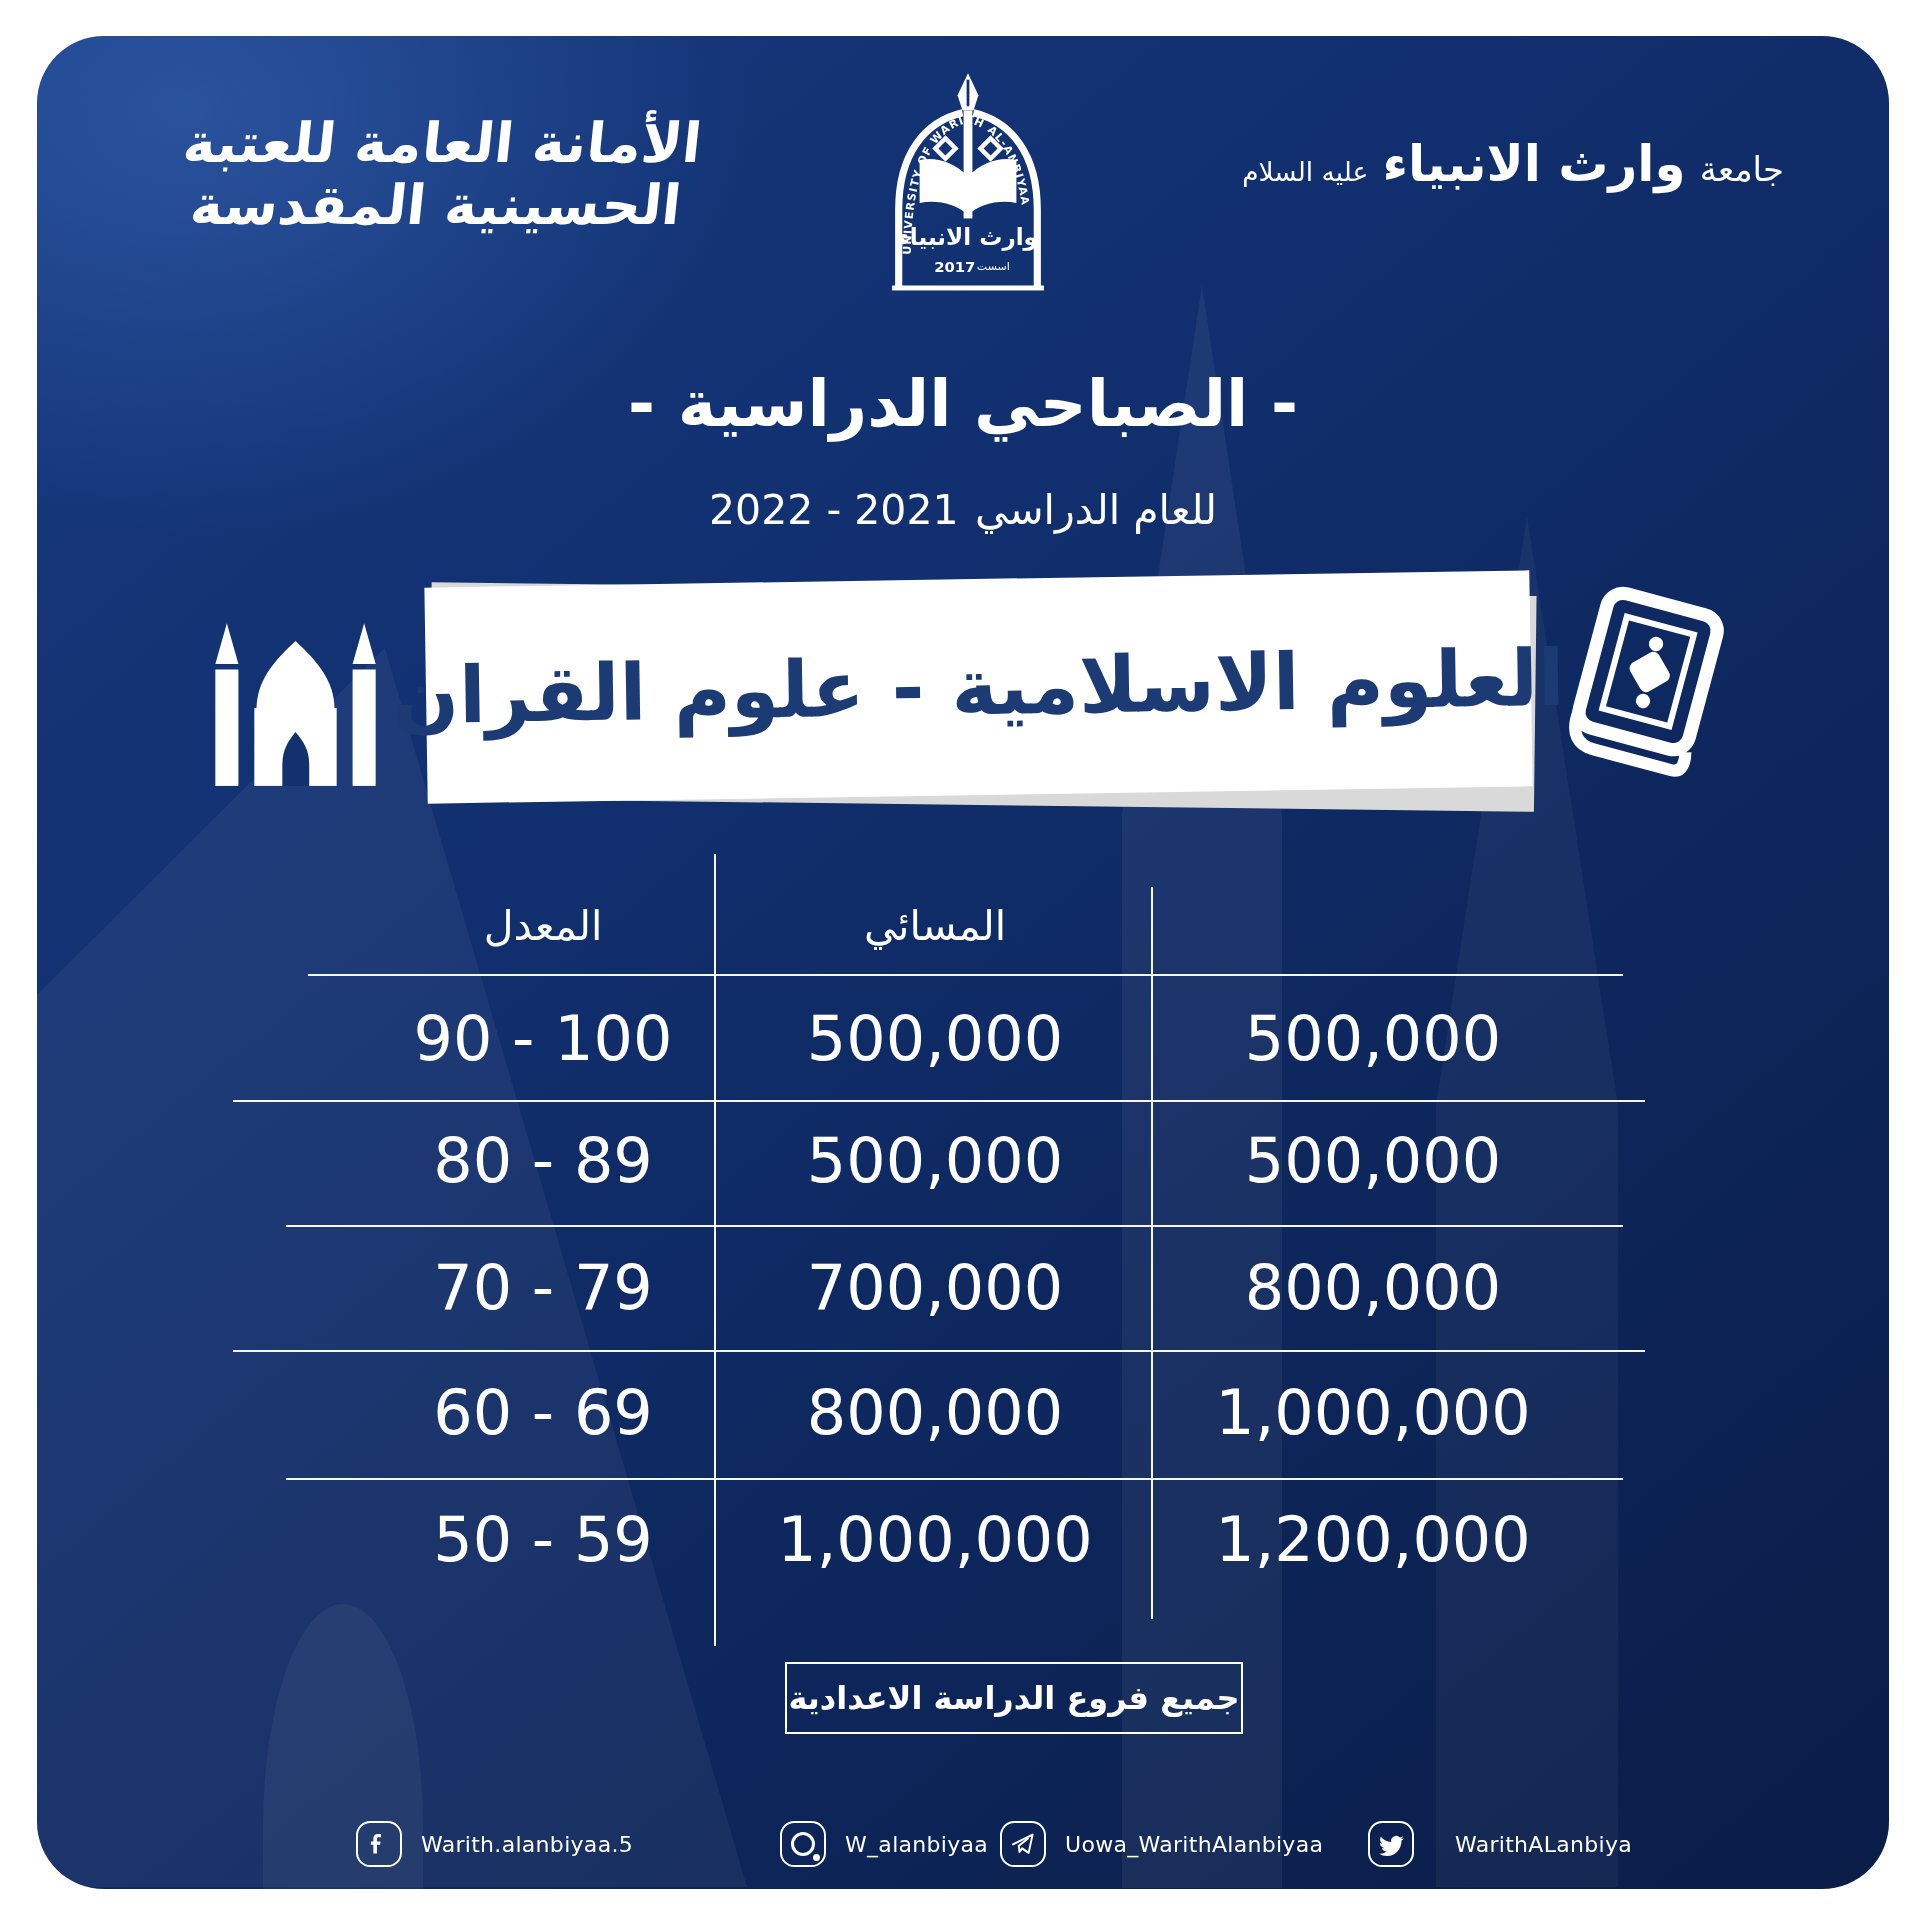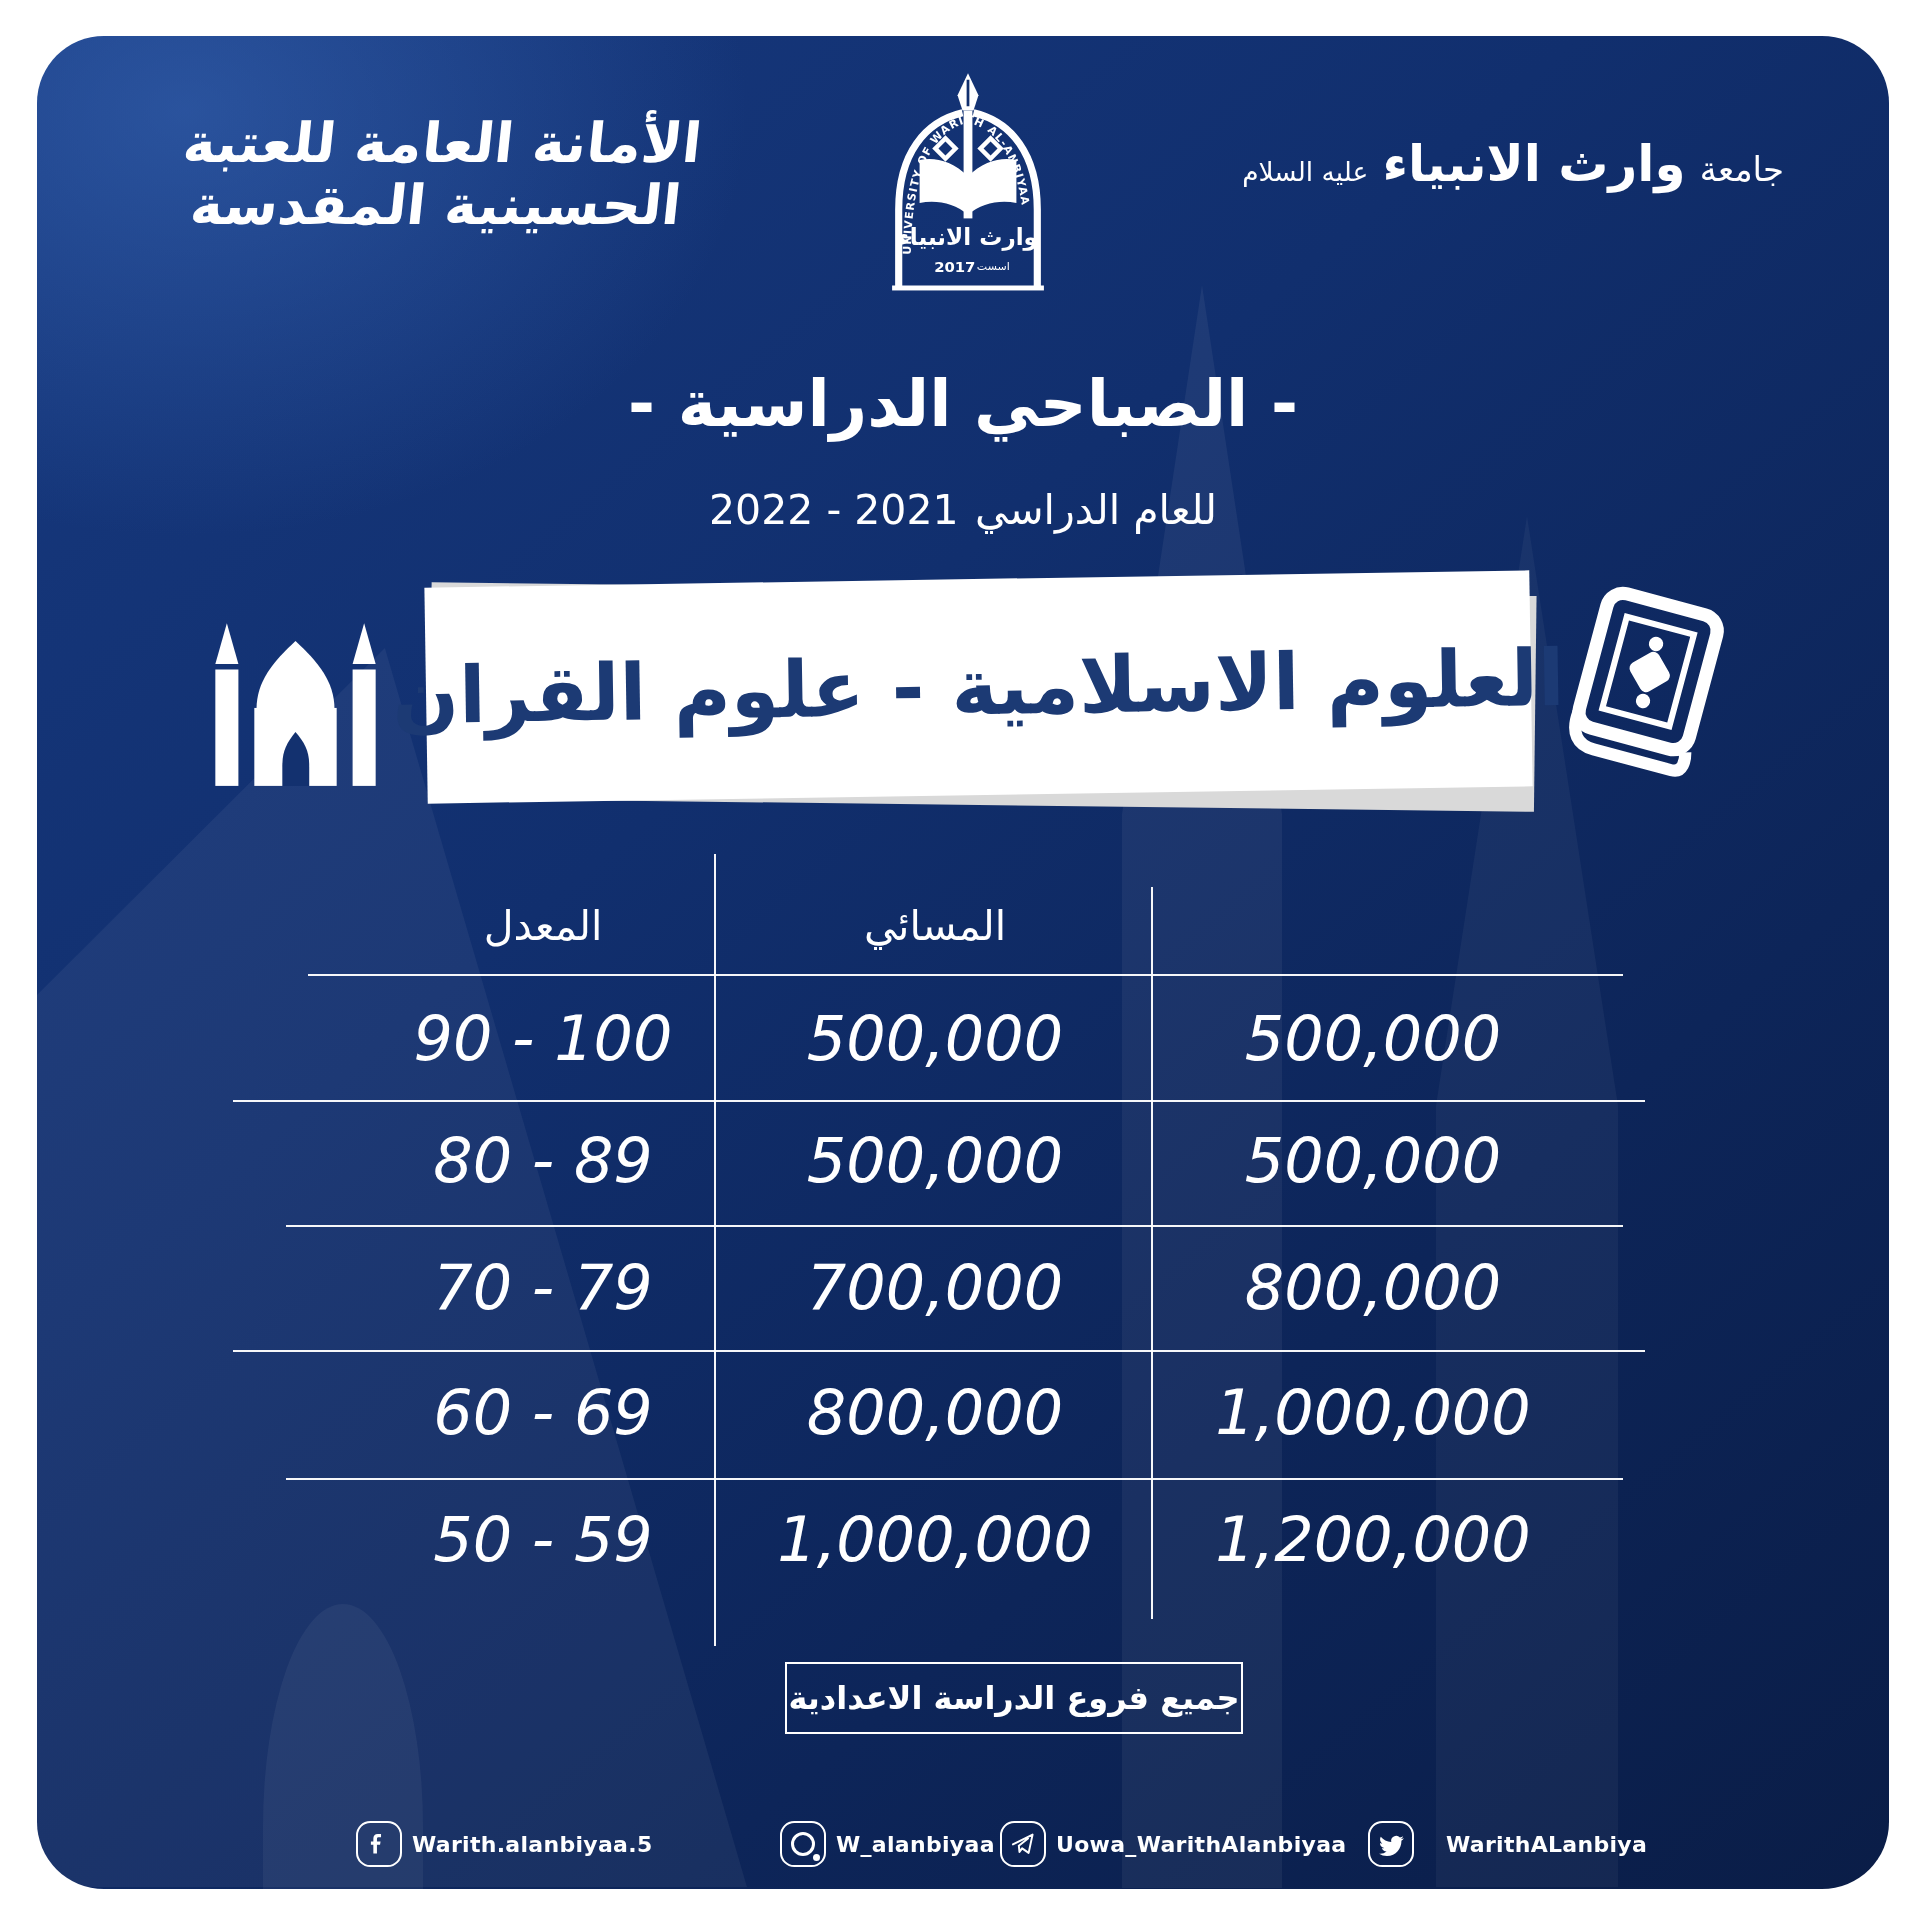--- a/index.html
+++ b/index.html
@@ -36,33 +36,33 @@
   .bannerWrap{left:389px;top:543px;width:1105px;height:216px;}
   .bannerShadow{position:absolute;inset:0;background:#d9d9d9;transform:rotate(0.7deg) translate(4.4px,10px);}
   .bannerFront{position:absolute;inset:0;background:#ffffff;transform:rotate(-0.9deg);
                display:flex;align-items:center;justify-content:center;}
   .bannerFront span{font-size:78px;font-weight:bold;color:#1c3a74;direction:rtl;white-space:nowrap;}
   
   .hline{position:absolute;height:2.2px;background:rgba(255,255,255,0.96);}
   .vline{position:absolute;width:2.2px;background:rgba(255,255,255,0.96);}
   .hcell,.cell{position:absolute;height:94px;line-height:94px;text-align:center;white-space:nowrap;}
   .hcell{font-size:41px;}
-  .cell{font-size:62px;font-style:italic;}
+  .cell{font-size:62px;}
   .c-avg{left:352px;width:308px;}
   .c-eve{left:689px;width:418px;}
   .c-mor{left:1127px;width:418px;}
   
   .note{left:700px;top:1626px;width:458px;height:72px;border:2.8px solid #ffffff;
         box-sizing:border-box;display:flex;align-items:center;justify-content:center;margin-left:48px;}
   .note span{font-size:32px;font-weight:bold;direction:rtl;white-space:nowrap;}
   
   .social{position:absolute;top:1783px;height:50px;display:flex;align-items:center;gap:10px;}
   .sicon{width:46px;height:46px;border:2.8px solid #fff;border-radius:14.3px;box-sizing:border-box;
          display:flex;align-items:center;justify-content:center;flex:0 0 auto;}
-  .shandle{font-size:22px;font-weight:bold;letter-spacing:0.3px;white-space:nowrap;}
+  .shandle{font-size:22px;font-weight:normal;letter-spacing:0.3px;white-space:nowrap;margin-left:9px;}
   .igcirc{width:18.7px;height:18.7px;border:3.9px solid #fff;border-radius:50%;position:relative;}
   .igdot{position:absolute;right:-7.7px;bottom:-7.7px;width:7.2px;height:7.2px;border-radius:50%;background:#fff;}
 </style>
 </head>
 <body>
 
 <div class="page">
   <div class="card">
 
     <div class="shape bandA"></div>

